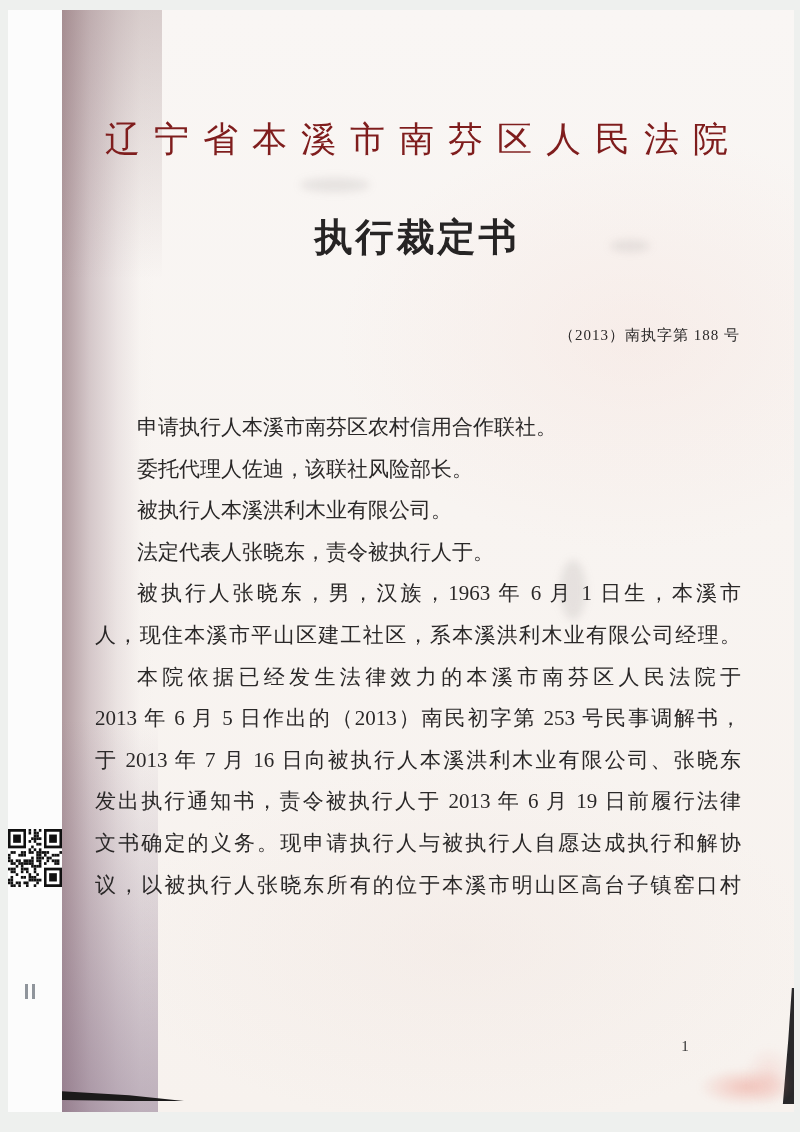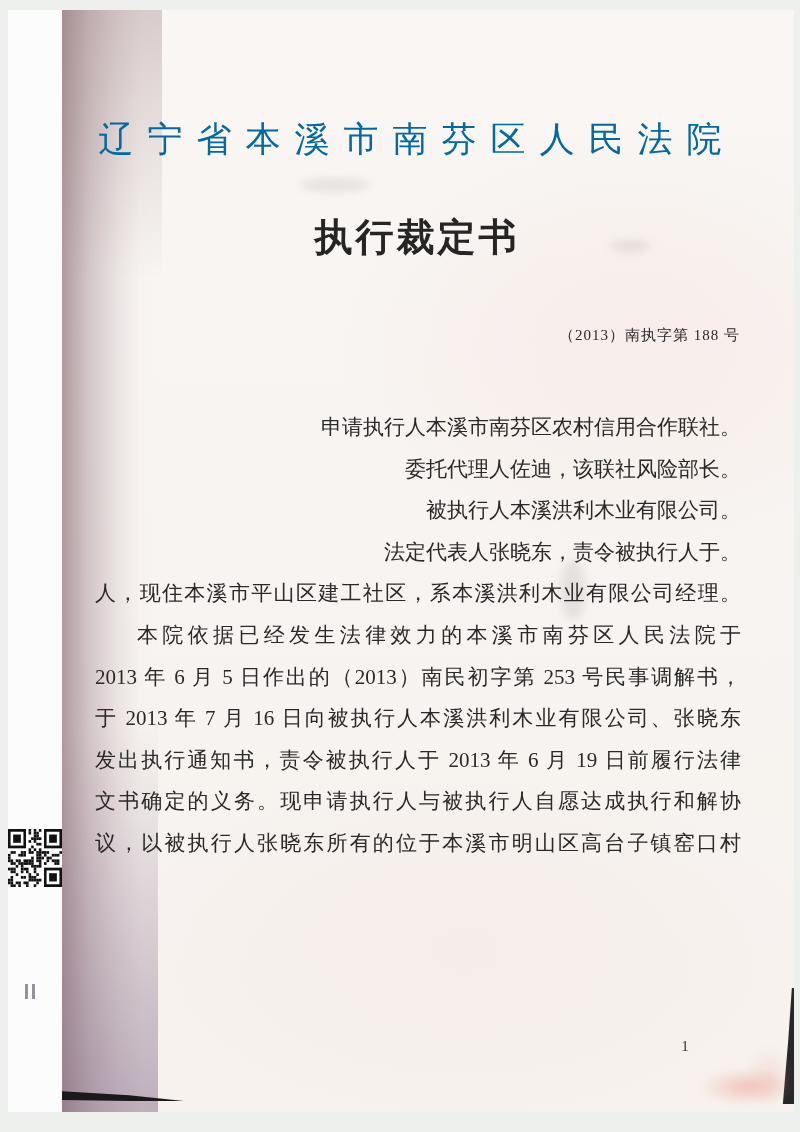--- a/index.html
+++ b/index.html
@@ -46,32 +46,32 @@
   }
   .smudge-pink2{
     position:absolute;left:744px;top:1046px;width:50px;height:60px;border-radius:50%;
     background:radial-gradient(ellipse, rgba(238,150,140,0.22), rgba(238,150,140,0) 70%);
     filter:blur(3px);
   }
   .ghost{position:absolute;border-radius:50%;filter:blur(4px);background:rgba(120,110,110,0.14);}
   
   .court-title{
     position:absolute;left:92px;top:116px;width:650px;
-    font-size:35px;letter-spacing:14px;color:#0369a1;text-align:center;white-space:nowrap;
+    font-size:35px;letter-spacing:14px;color:#7f1d1d;text-align:right;white-space:nowrap;
   }
   .doc-type{
     position:absolute;left:92px;top:212px;width:650px;
     font-size:38px;letter-spacing:3px;color:#262424;text-align:center;white-space:nowrap;font-weight:bold;
   }
   .case-number{
     position:absolute;left:95px;top:326px;width:645px;
     font-size:15px;color:#2a2828;text-align:right;letter-spacing:1px;white-space:nowrap;
   }
   .body-text{position:absolute;left:95px;top:407px;width:646px;font-size:21px;color:#2a2828;}
-  .body-text .line{height:41.6px;line-height:41.6px;overflow:visible;white-space:nowrap;text-align:right;}
+  .body-text .line{height:41.6px;line-height:41.6px;overflow:visible;white-space:nowrap;}
   .body-text .line.full{white-space:normal;text-align:justify;text-align-last:justify;}
   .body-text .line.indent{padding-left:42px;}
   .page-number{
     position:absolute;left:668px;top:1038px;width:34px;text-align:center;
     font-size:15px;color:#333;
   }
   .binding-mark{position:absolute;left:25px;top:984px;width:16px;height:16px;}
   .binding-mark i{position:absolute;top:0;width:3px;height:15px;background:#90959c;}
   .binding-mark i.b1{left:0;}
   .binding-mark i.b2{left:7px;}
@@ -96,20 +96,21 @@
 
   <div class="court-title">辽宁省本溪市南芬区人民法院</div>
   <div class="doc-type">执行裁定书</div>
   <div class="case-number">（2013）南执字第 188 号</div>
 
   <div class="body-text" id="body-text">
       <div class="line indent">申请执行人本溪市南芬区农村信用合作联社。</div>
       <div class="line indent">委托代理人佐迪，该联社风险部长。</div>
       <div class="line indent">被执行人本溪洪利木业有限公司。</div>
       <div class="line indent">法定代表人张晓东，责令被执行人于。</div>
+      <div class="line indent full">被执行人张晓东，男，汉族，1963 年 6 月 1 日生，本溪市</div>
       <div class="line full">人，现住本溪市平山区建工社区，系本溪洪利木业有限公司经理。</div>
       <div class="line indent full">本院依据已经发生法律效力的本溪市南芬区人民法院于</div>
       <div class="line full">2013 年 6 月 5 日作出的（2013）南民初字第 253 号民事调解书，</div>
       <div class="line full">于 2013 年 7 月 16 日向被执行人本溪洪利木业有限公司、张晓东</div>
       <div class="line full">发出执行通知书，责令被执行人于 2013 年 6 月 19 日前履行法律</div>
       <div class="line full">文书确定的义务。现申请执行人与被执行人自愿达成执行和解协</div>
       <div class="line full">议，以被执行人张晓东所有的位于本溪市明山区高台子镇窑口村</div>
     </div>
 
   <div class="page-number">1</div>

